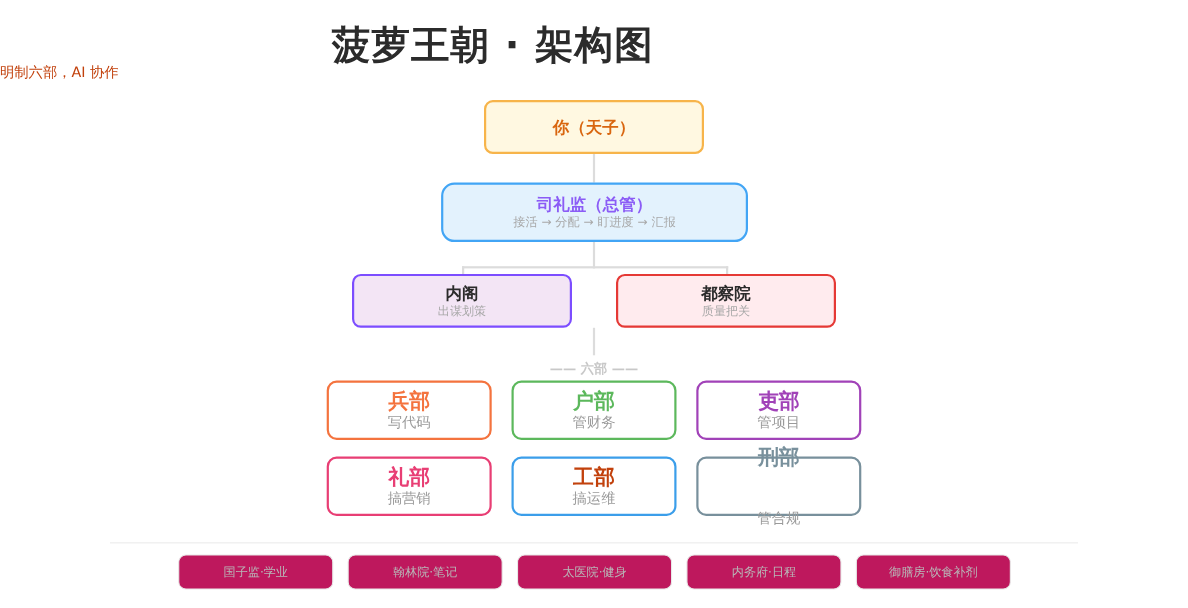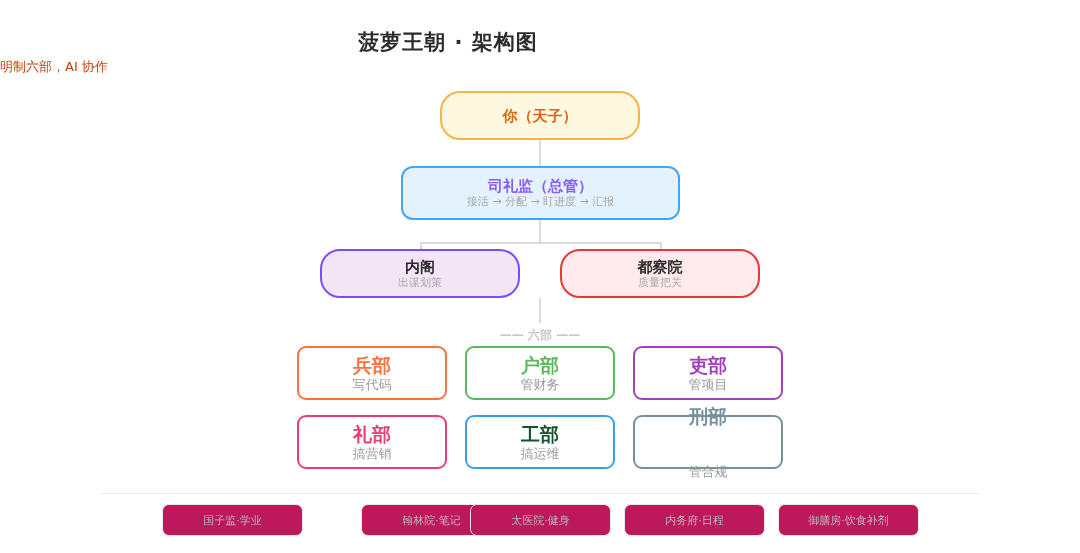--- a/index.html
+++ b/index.html
@@ -1,24 +1,24 @@
 <!DOCTYPE html>
 <html><head>
 <meta charset="utf-8">
 <style>
   * { box-sizing: border-box; margin: 0; padding: 0; }
   html, body { width: 1080px; height: 553px; background: #ffffff; overflow: hidden; }
   body { position: relative; font-family: "DejaVu Sans", "Liberation Sans", sans-serif; color: #333; }
 
   .title { position: absolute; left: 0; width: 896px; top: 24px; text-align: center;
-           font-size: 21px; font-weight: bold; color: #2b2b2b; letter-spacing: 1px; line-height: 36px; }
+           font-size: 35px; font-weight: bold; color: #2b2b2b; letter-spacing: 1px; line-height: 36px; }
   .subtitle { position: absolute; left: 0; width: 1080px; top: 58px; text-align: left;
               font-size: 13px; color: #c2410c; line-height: 18px; }
 
-  .node { position: absolute; border: 2px solid; border-radius: 20px; display: flex;
+  .node { position: absolute; border: 2px solid; border-radius: 8px; display: flex;
           flex-direction: column; align-items: center; justify-content: center; text-align: center; }
   .node .name { font-weight: bold; line-height: 18px; }
   .node .desc { font-size: 11px; color: #a8a8a8; line-height: 14px; }
 
   #emperor { left: 440px; top: 91px; width: 200px; height: 49px; border-color: #f7b44a; background: #fff8e1; }
   #emperor .name { font-size: 15px; color: #d9660f; }
 
   #silijian { left: 401px; top: 166px; width: 279px; height: 54px; border-color: #42a5f5; background: #e3f2fd; border-radius: 12px; }
   #silijian .name { font-size: 15px; color: #8b5cf6; }
 
@@ -85,27 +85,27 @@
 </div>
 <div class="node dept" style="left:633px;top:346px;border-color:#a142b8;">
   <span class="name" style="color:#a142b8;">吏部</span>
   <span class="desc">管项目</span>
 </div>
 <div class="node dept" style="left:297px;top:415px;border-color:#e83e74;">
   <span class="name" style="color:#e83e74;">礼部</span>
   <span class="desc">搞营销</span>
 </div>
 <div class="node dept" style="left:465px;top:415px;border-color:#3b9eea;">
-  <span class="name" style="color:#14532d;">工部</span>
+  <span class="name" style="color:#c2410c;">工部</span>
   <span class="desc">搞运维</span>
 </div>
 <div class="node dept" style="left:633px;top:415px;border-color:#78909c;gap:36px;">
   <span class="name" style="color:#78909c;">刑部</span>
   <span class="desc">管合规</span>
 </div>
 
 <div class="divider"></div>
 
 <div class="chip" style="left:162px;">国子监·学业</div>
-<div class="chip" style="left:316px;margin-left:45px;">翰林院·笔记</div>
+<div class="chip" style="left:316px;">翰林院·笔记</div>
 <div class="chip" style="left:470px;">太医院·健身</div>
 <div class="chip" style="left:624px;">内务府·日程</div>
 <div class="chip" style="left:778px;">御膳房·饮食补剂</div>
 
 </body></html>

